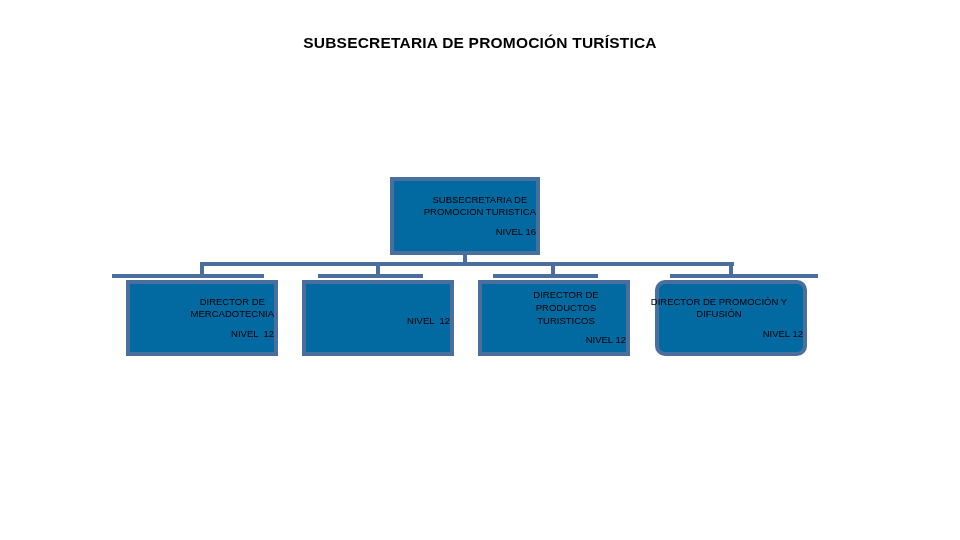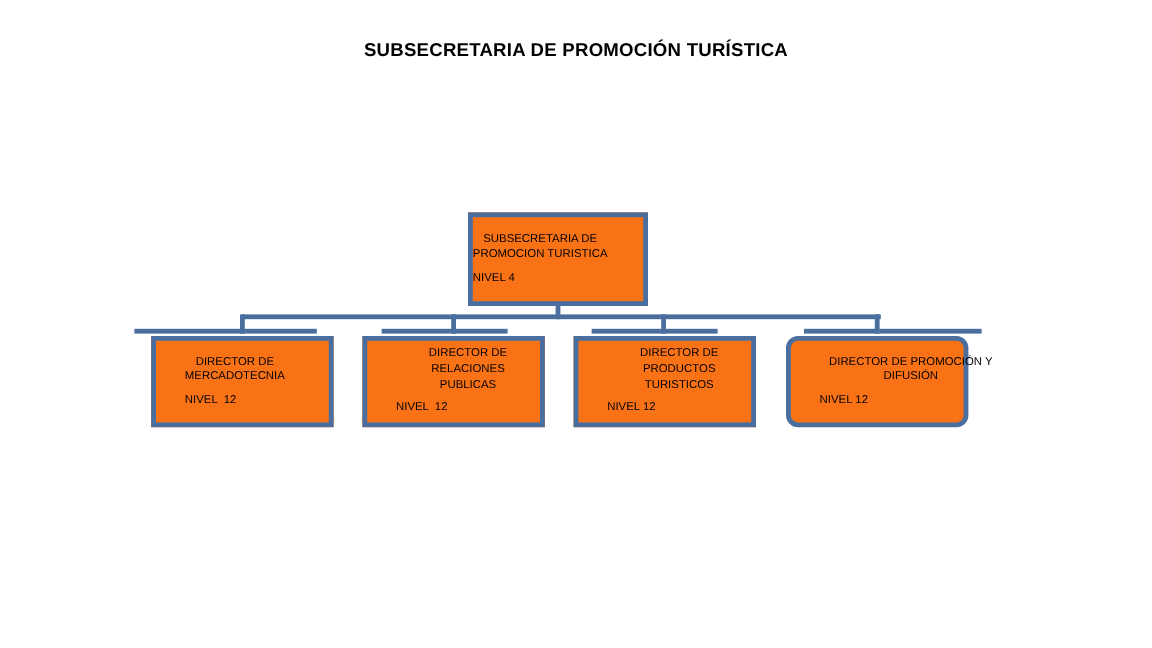--- a/index.html
+++ b/index.html
@@ -31,25 +31,25 @@
     font-weight: bold;
     letter-spacing: 0.2px;
     color: #000000;
     white-space: nowrap;
   }
 
   
   .node {
     position: absolute;
     box-sizing: border-box;
-    background: #f97316;
+    background: #0369a1;
     border: 4px solid #4a6e9e;
     display: flex;
     flex-direction: column;
-    align-items: flex-start;
+    align-items: flex-end;
     justify-content: center;
     text-align: center;
     font-size: 9.5px;
     line-height: 1.32;
     color: #000000;
   }
   .node .node-title {
     white-space: pre-line;
     display: block;
   }
@@ -128,21 +128,21 @@
 </head>
 <body>
 
 <div id="canvas">
 
   <div class="chart-title">SUBSECRETARIA DE PROMOCIÓN TURÍSTICA</div>
 
   <div class="node node--root">
     <span class="node-title">SUBSECRETARIA DE
 PROMOCION TURISTICA</span>
-    <span class="node-level">NIVEL 4</span>
+    <span class="node-level">NIVEL 16</span>
   </div>
 
   <div class="conn conn--stem"></div>
   <div class="conn conn--bus"></div>
 
   <div class="conn conn--drop conn--d0"></div>
   <div class="conn conn--drop conn--d1"></div>
   <div class="conn conn--drop conn--d2"></div>
   <div class="conn conn--drop conn--d3"></div>
 
@@ -155,22 +155,20 @@
   <div class="conn conn--run conn--r3"></div>
   <div class="conn conn--run conn--r3b"></div>
 
   <div class="node node--child node--c0">
     <span class="node-title">DIRECTOR DE
 MERCADOTECNIA</span>
     <span class="node-level">NIVEL  12</span>
   </div>
 
   <div class="node node--child node--c1">
-    <span class="node-title">DIRECTOR DE RELACIONES
-PUBLICAS</span>
     <span class="node-level">NIVEL  12</span>
   </div>
 
   <div class="node node--child node--c2">
     <span class="node-title">DIRECTOR DE PRODUCTOS
 TURISTICOS</span>
     <span class="node-level">NIVEL 12</span>
   </div>
 
   <div class="node node--child node--c3">

